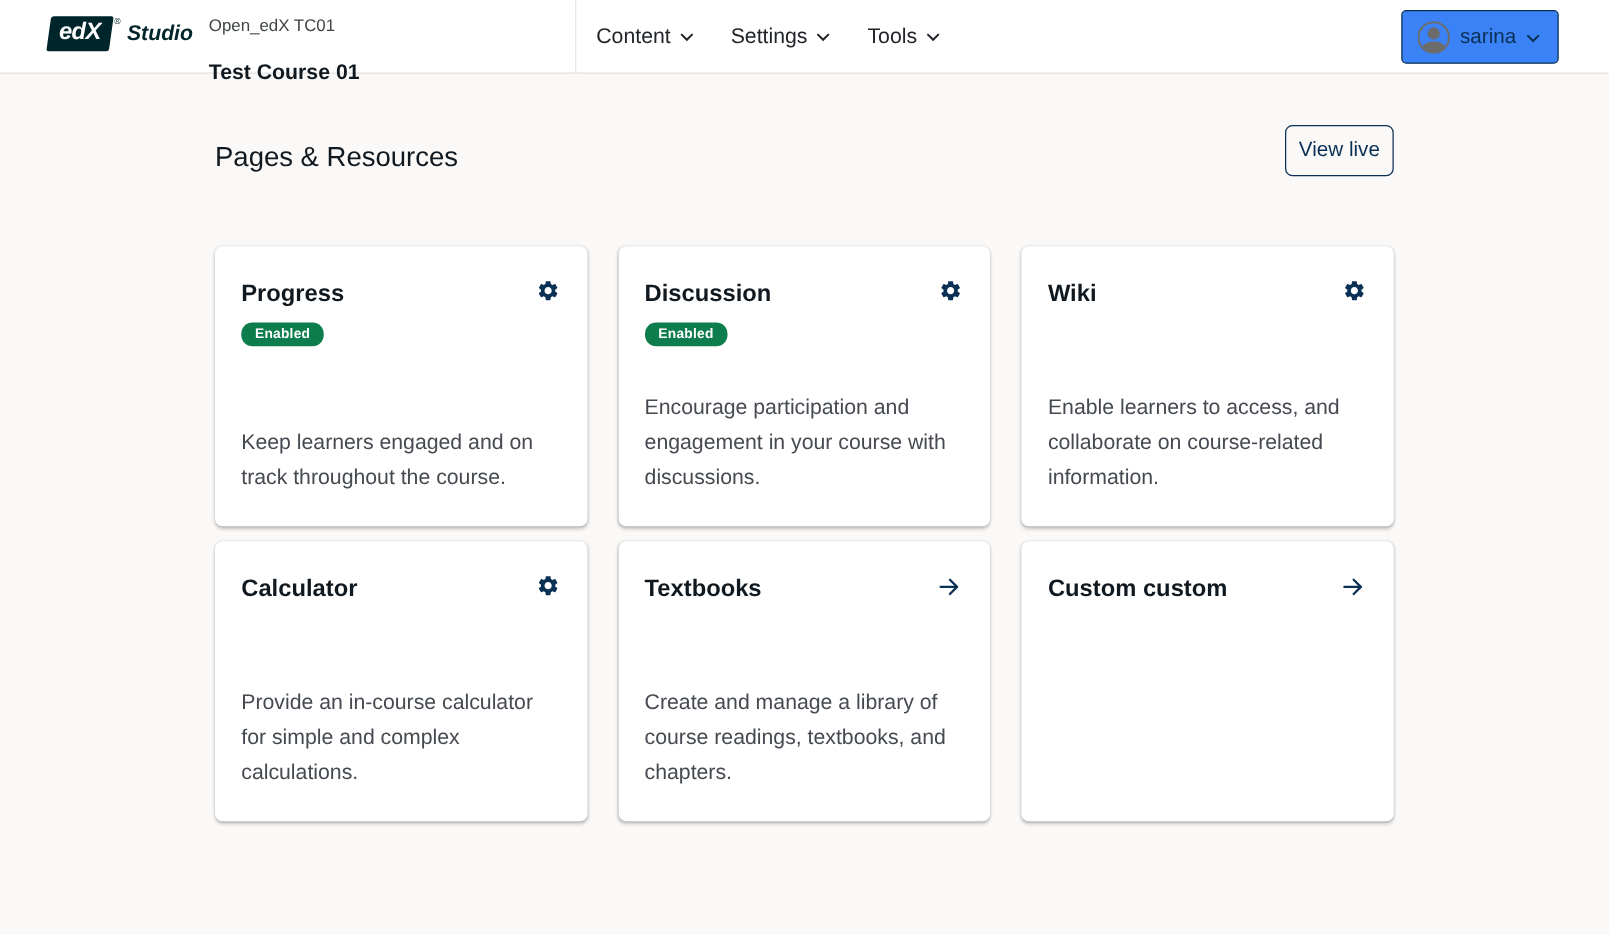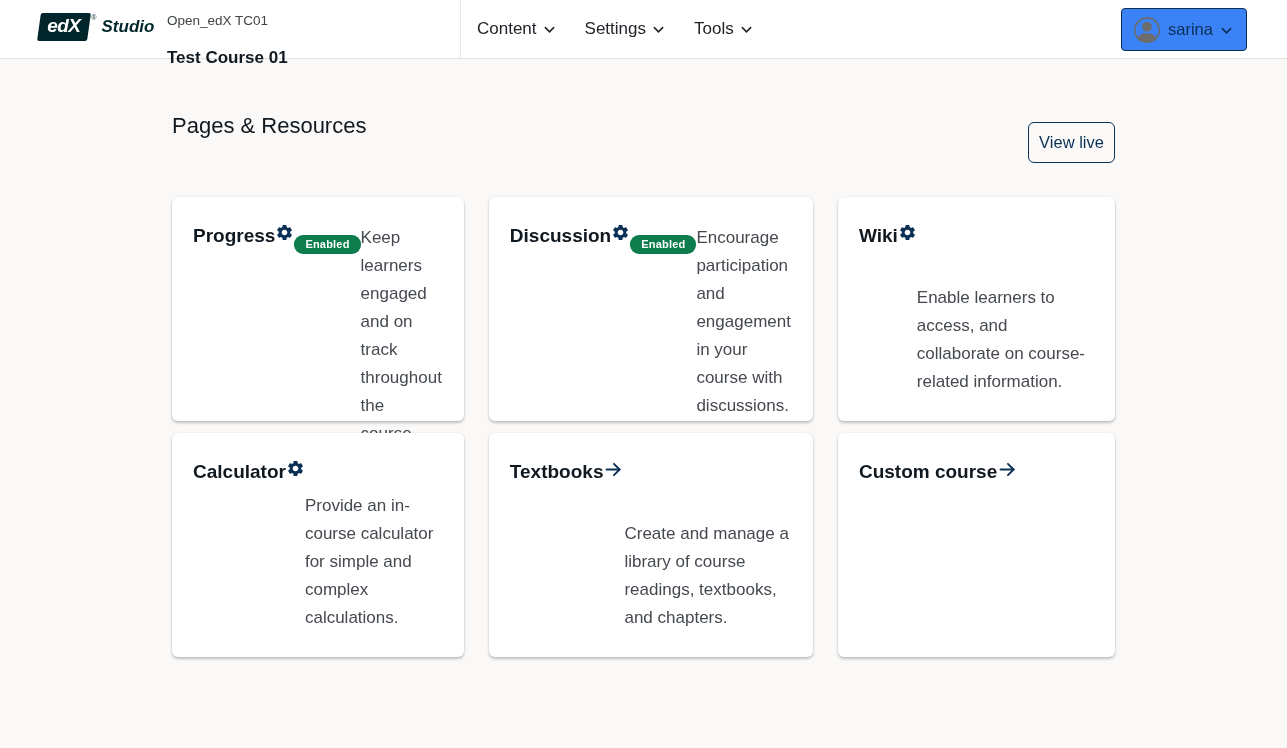--- a/index.html
+++ b/index.html
@@ -81,41 +81,41 @@
   .avatar-icon { display: inline-flex; }
   .user-name { font-size: 16.5px; font-weight: 500; color: #0A3055; }
   .user-menu .chevron { margin-top: 3px; }
 
   
   .page-title {
     position: absolute; left: 172px; top: 113px;
     margin: 0; font-size: 22px; font-weight: 400; color: #101820;
   }
   .view-live-btn {
-    position: absolute; left: 1028px; top: 122px;
+    position: absolute; left: 1028px; top: 100px;
     width: 87px; height: 41px;
     border: 1px solid #0A3055; border-radius: 6px;
     background: transparent; color: #0A3055;
     font-size: 16.5px; font-family: inherit;
     cursor: pointer;
   }
 
   
   .cards-grid {
     position: absolute; left: 172px; top: 197px; width: 943px;
     display: grid; grid-template-columns: repeat(3, 1fr);
     column-gap: 25px; row-gap: 12px;
   }
   .card {
     height: 224px;
     background: #FFFFFF;
     border-radius: 6px;
     box-shadow: 0 2px 3px rgba(0,0,0,0.22), 0 0 2px rgba(0,0,0,0.10);
     padding: 27px 22px 25px 21px;
-    display: flex; flex-direction: row;
+    display: flex; flex-direction: column;
   }
   .card-head {
     display: flex; justify-content: space-between; align-items: flex-start;
   }
   .card-title {
     margin: 0; font-size: 19px; font-weight: 700;
     color: #101820; line-height: 23px;
   }
   .card-action {
     background: none; border: none; padding: 0; margin: 0;
@@ -266,21 +266,21 @@
               <path d="M12.5 5.5 19 12l-6.5 6.5"></path>
         </svg>
       </button>
     </div>
 
     <p class="card-desc">Create and manage a library of course readings, textbooks, and chapters.</p>
   </article>
 
   <article class="card">
     <div class="card-head">
-      <h2 class="card-title">Custom course</h2>
+      <h2 class="card-title">Custom custom</h2>
       <button class="card-action">
         
         <svg class="icon-arrow" width="21" height="21" viewBox="0 0 24 24" fill="none" stroke="#0A3055" stroke-width="2.1" stroke-linecap="round" stroke-linejoin="round">
           <path d="M4 12h15"></path>
               <path d="M12.5 5.5 19 12l-6.5 6.5"></path>
         </svg>
       </button>
     </div>
 
   </article>

